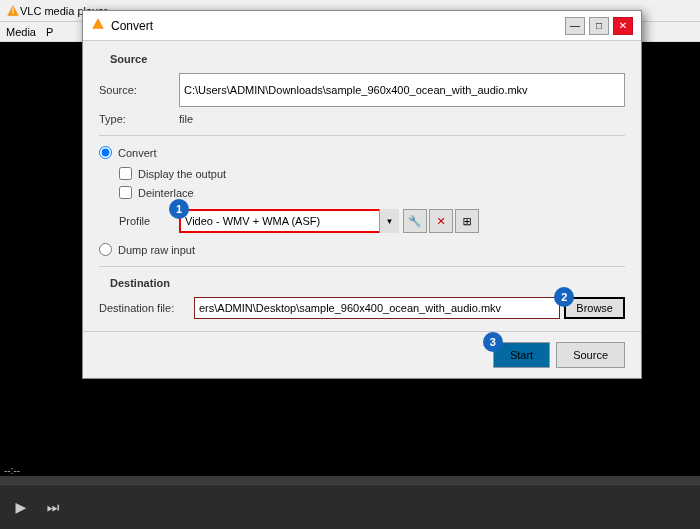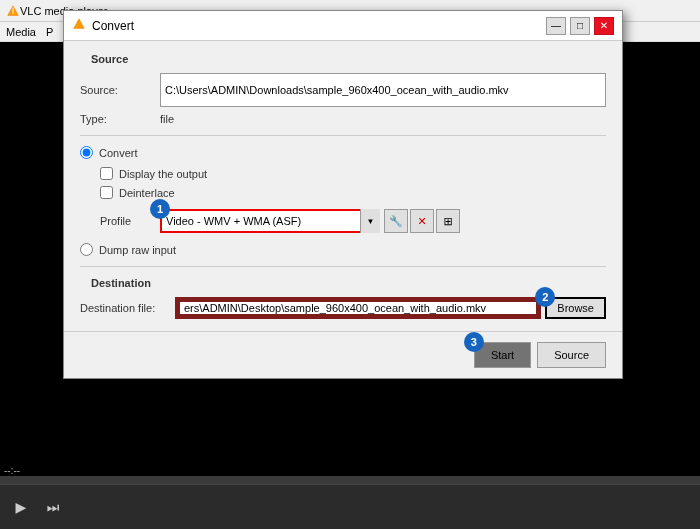--- a/index.html
+++ b/index.html
@@ -112,21 +112,21 @@
       width: 700px;
       height: 529px;
       display: flex;
       align-items: center;
       justify-content: center;
     }
 
     .dialog {
       position: absolute;
       top: 10px;
-      left: 63px;
+      left: 82px;
       width: 560px;
       background: #f0f0f0;
       border: 1px solid #888;
       box-shadow: 3px 3px 10px rgba(0,0,0,0.5);
     }
 
     .dialog-title-bar {
       background: #ffffff;
       height: 30px;
       display: flex;
@@ -354,21 +354,21 @@
     .dest-input-wrapper {
       position: relative;
       flex: 1;
       display: flex;
       align-items: center;
     }
 
     .dest-input {
       flex: 1;
       height: 22px;
-      border: 5px solid #7f1d1d;
+      border: 1px solid #7f1d1d;
       background: white;
       padding: 0 4px;
       font-size: 11px;
       font-family: inherit;
     }
 
     .browse-btn-wrapper {
       position: relative;
       margin-left: 4px;
     }
@@ -402,21 +402,21 @@
       font-family: inherit;
     }
 
     .start-btn-wrapper {
       position: relative;
     }
 
     .start-btn {
       height: 26px;
       padding: 0 16px;
-      background: #737373;
+      background: #0369a1;
       border: 1px solid #999;
       cursor: pointer;
       font-size: 11px;
       font-family: inherit;
     }
 
     
     .cone-svg {
       width: 14px;
       height: 14px;

